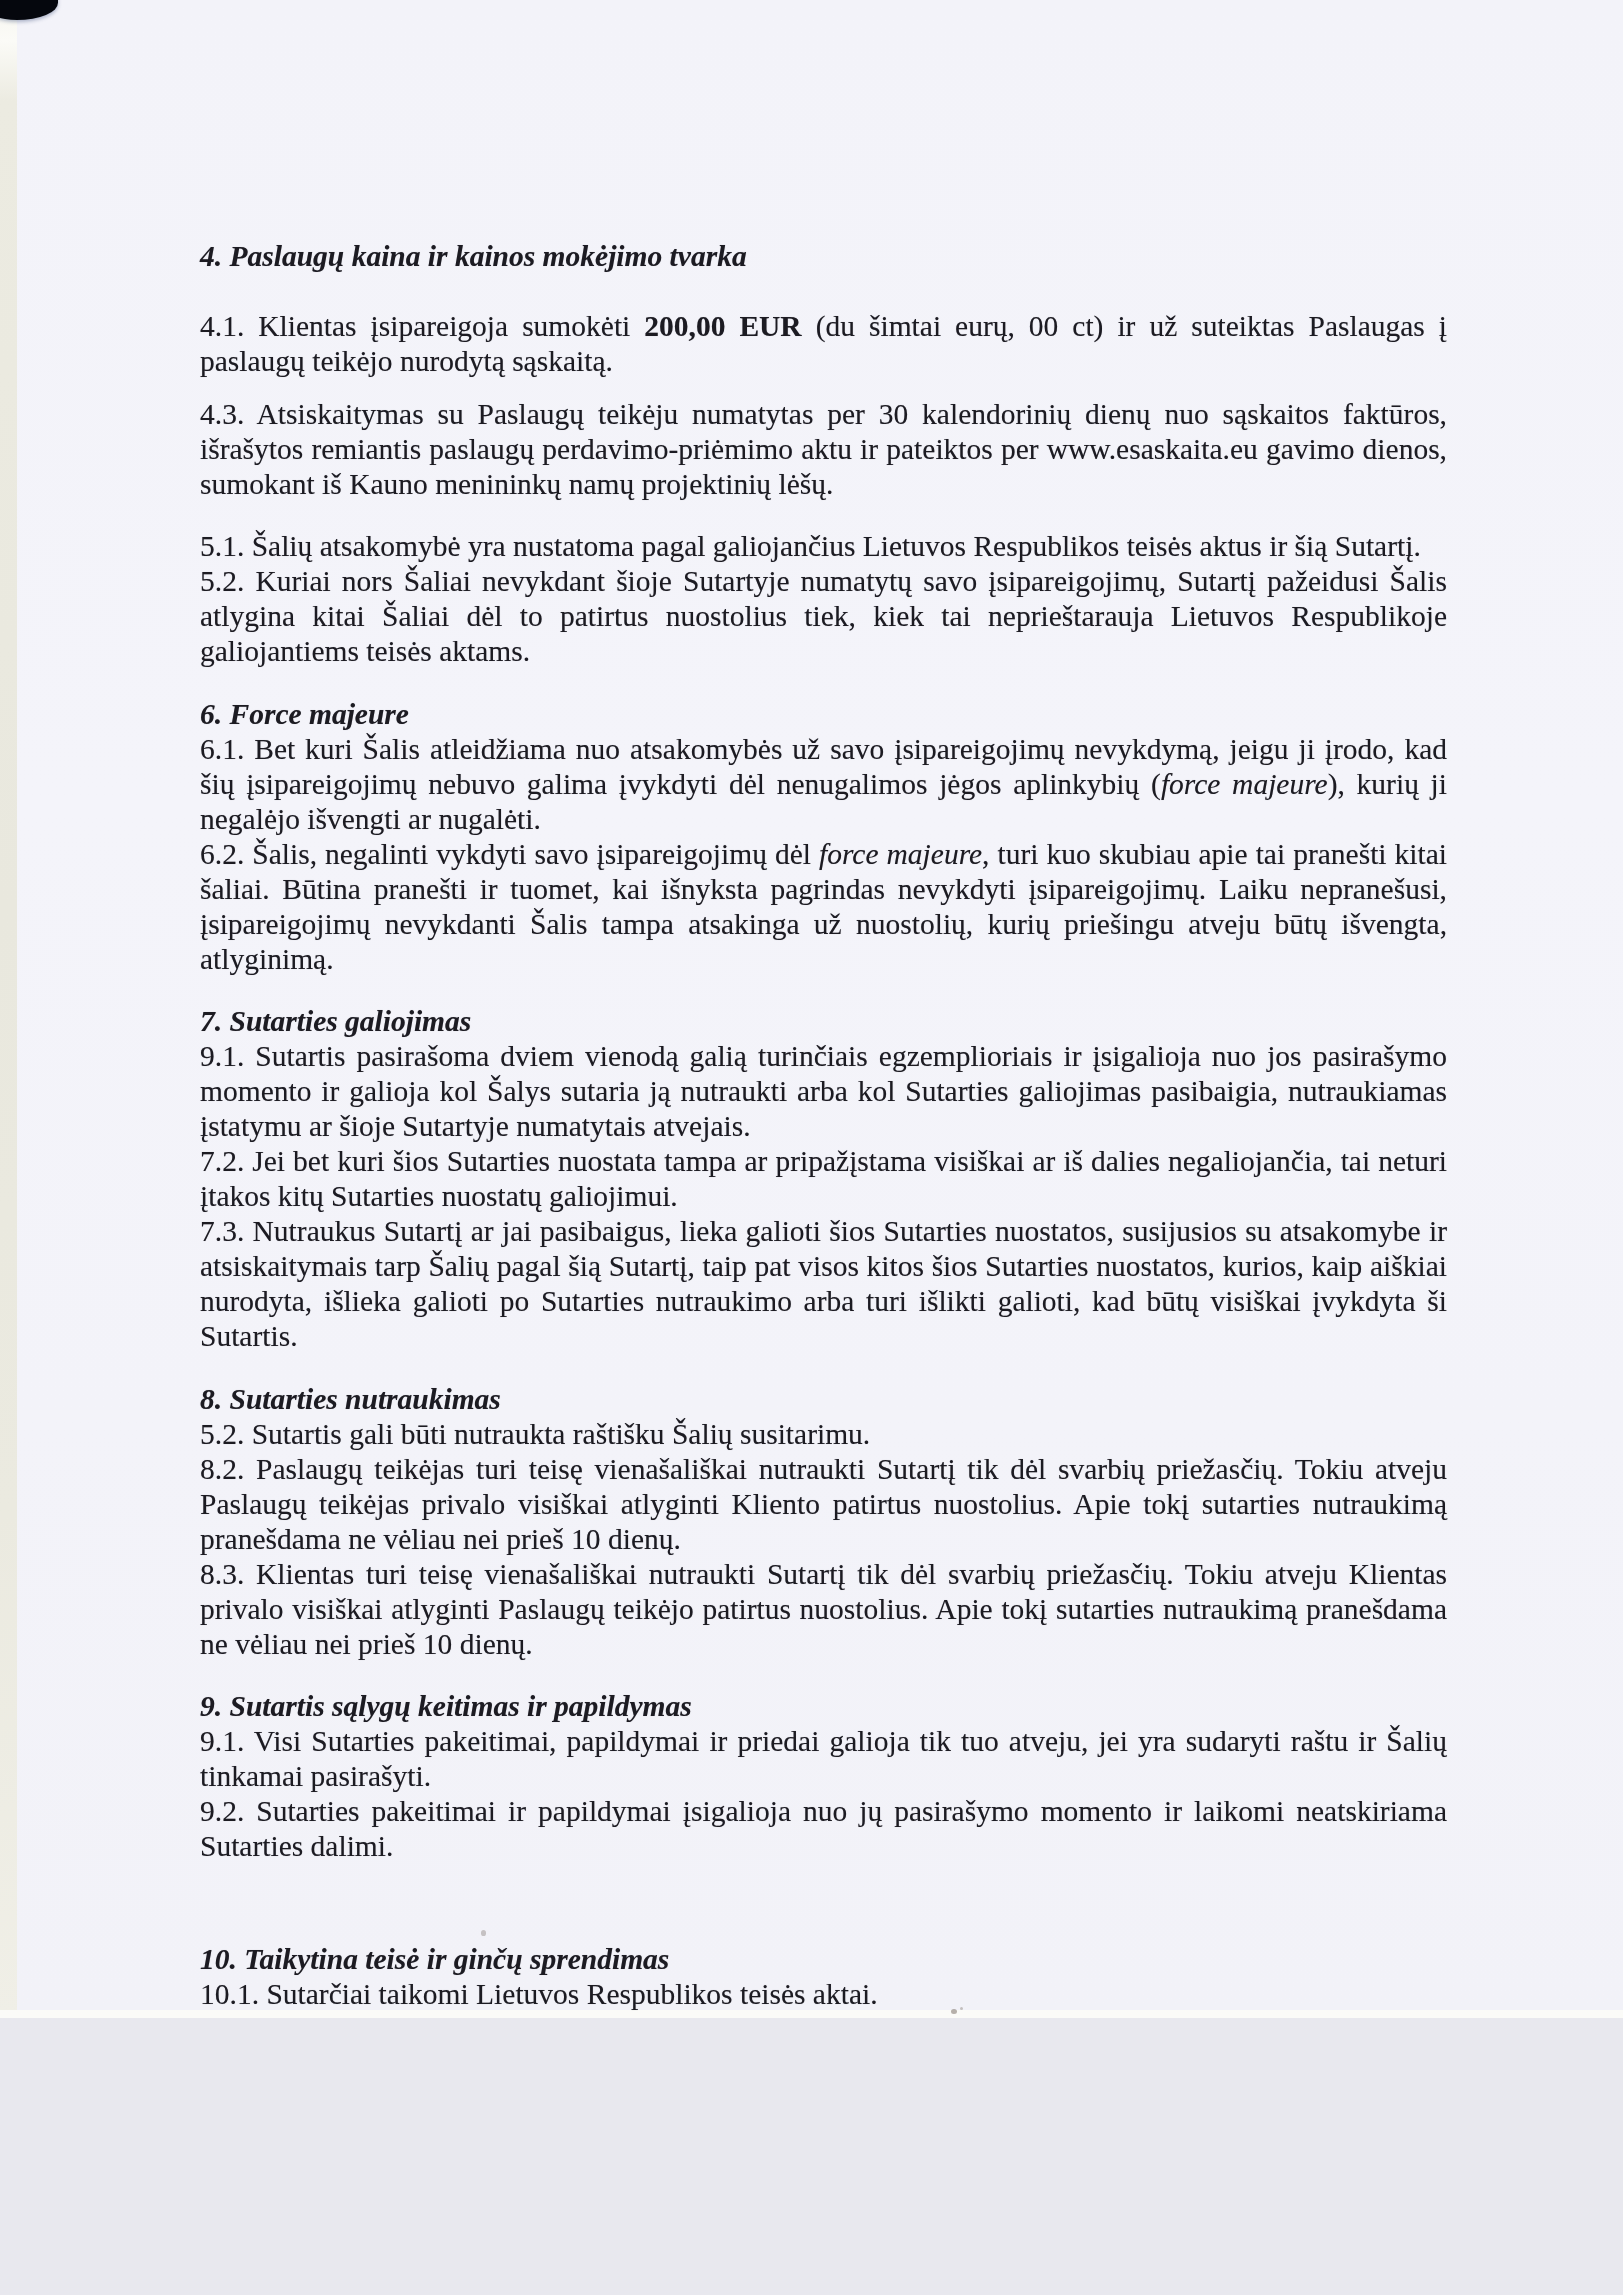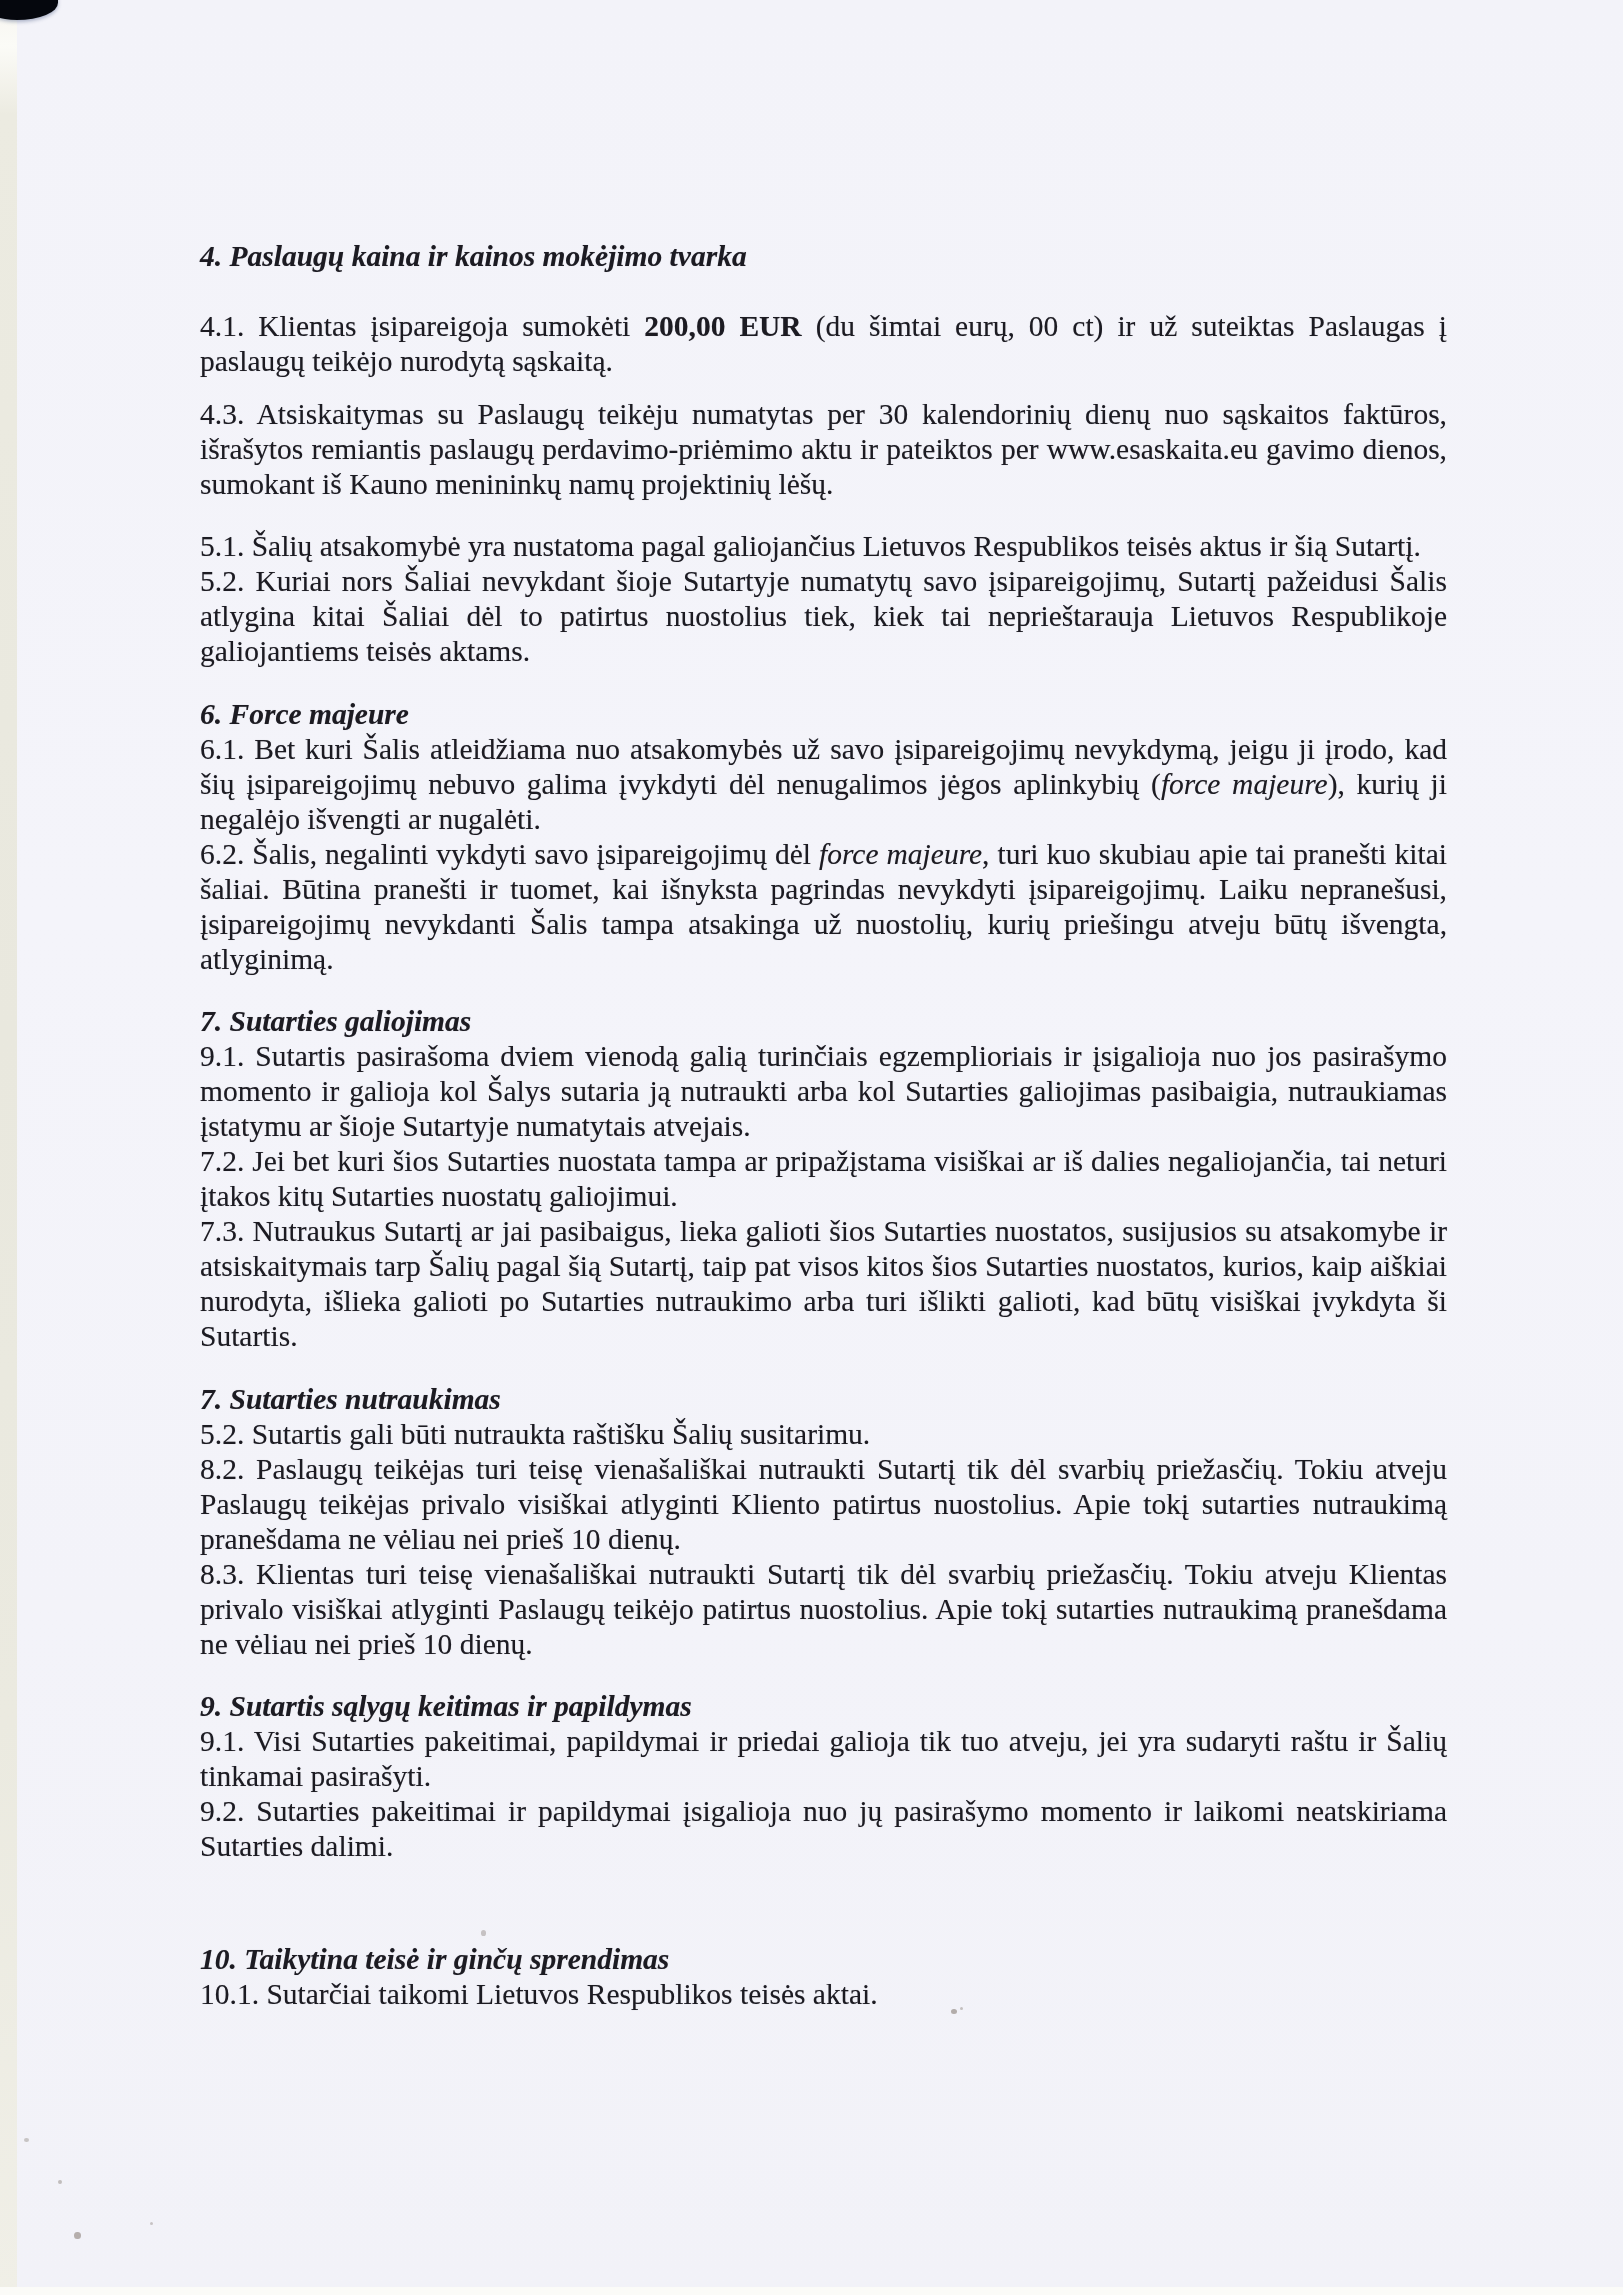--- a/index.html
+++ b/index.html
@@ -4,21 +4,21 @@
 <style>
   html,body{margin:0;padding:0;}
   body{
     width:1623px;height:2295px;
     background:#e8e8ee;
     font-family:"Liberation Serif","DejaVu Serif",serif;
     overflow:hidden;
   }
   .page{
     position:relative;
-    width:1623px;height:2295px;
+    width:1623px;height:2018px;
     background:linear-gradient(180deg,#f3f3f9 0%,#f4f4fa 40%,#f2f2f8 100%);
     overflow:hidden;
   }
   
   .edge-strip{
     position:absolute;left:0;top:0;bottom:0;width:17px;
     background:linear-gradient(180deg,#f6f5ef 0%,#fbfbf7 2%,#ecebe1 5%,#e9e8de 45%,#ebeae0 75%,#f0efe7 100%);
   }
   .corner-mark{
     position:absolute;left:-14.4px;top:-10.5px;width:72px;height:30px;
@@ -87,21 +87,21 @@
     </section>
 
     <section class="section sec-gap">
       <div class="heading">7. Sutarties galiojimas</div>
       <p class="para"><span>9.1. Sutartis pasirašoma dviem vienodą galią turinčiais egzemplioriais ir įsigalioja nuo jos pasirašymo momento ir galioja kol Šalys sutaria ją nutraukti arba kol Sutarties galiojimas pasibaigia, nutraukiamas įstatymu ar šioje Sutartyje numatytais atvejais.</span></p>
       <p class="para"><span>7.2. Jei bet kuri šios Sutarties nuostata tampa ar pripažįstama visiškai ar iš dalies negaliojančia, tai neturi įtakos kitų Sutarties nuostatų galiojimui.</span></p>
       <p class="para"><span>7.3. Nutraukus Sutartį ar jai pasibaigus, lieka galioti šios Sutarties nuostatos, susijusios su atsakomybe ir atsiskaitymais tarp Šalių pagal šią Sutartį, taip pat visos kitos šios Sutarties nuostatos, kurios, kaip aiškiai nurodyta, išlieka galioti po Sutarties nutraukimo arba turi išlikti galioti, kad būtų visiškai įvykdyta ši Sutartis.</span></p>
     </section>
 
     <section class="section sec-gap">
-      <div class="heading">7. Sutarties nutraukimas</div>
+      <div class="heading">8. Sutarties nutraukimas</div>
       <p class="para"><span>5.2. Sutartis gali būti nutraukta raštišku Šalių susitarimu.</span></p>
       <p class="para"><span>8.2. Paslaugų teikėjas turi teisę vienašališkai nutraukti Sutartį tik dėl svarbių priežasčių. Tokiu atveju Paslaugų teikėjas privalo visiškai atlyginti Kliento patirtus nuostolius. Apie tokį sutarties nutraukimą pranešdama ne vėliau nei prieš 10 dienų.</span></p>
       <p class="para"><span>8.3. Klientas turi teisę vienašališkai nutraukti Sutartį tik dėl svarbių priežasčių. Tokiu atveju Klientas privalo visiškai atlyginti Paslaugų teikėjo patirtus nuostolius. Apie tokį sutarties nutraukimą pranešdama ne vėliau nei prieš 10 dienų.</span></p>
     </section>
 
     <section class="section sec-gap">
       <div class="heading">9. Sutartis sąlygų keitimas ir papildymas</div>
       <p class="para"><span>9.1. Visi Sutarties pakeitimai, papildymai ir priedai galioja tik tuo atveju, jei yra sudaryti raštu ir Šalių tinkamai pasirašyti.</span></p>
       <p class="para"><span>9.2. Sutarties pakeitimai ir papildymai įsigalioja nuo jų pasirašymo momento ir laikomi neatskiriama Sutarties dalimi.</span></p>
     </section>

